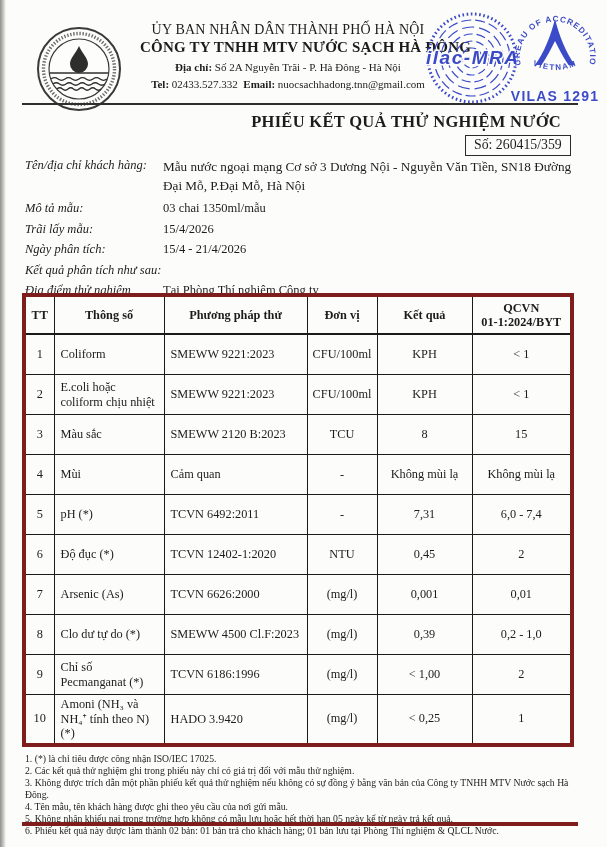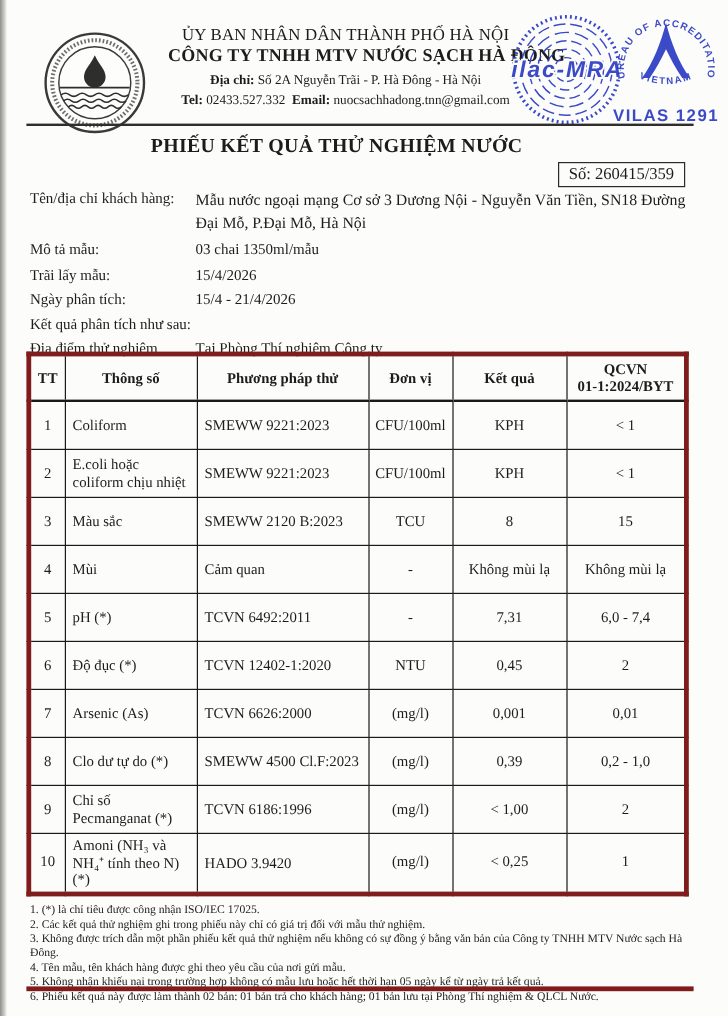--- a/index.html
+++ b/index.html
@@ -17,28 +17,28 @@
   .org-block { position:absolute; left:140px; top:22px; width:296px; text-align:center; }
   .org-parent { font-size:14px; letter-spacing:.2px; white-space:nowrap; }
   .org-name   { font-size:15px; font-weight:bold; letter-spacing:.2px; margin-top:1px; white-space:nowrap; }
   .org-line.small { font-size:11px; margin-top:5px; white-space:nowrap; }
   .org-line.small b { font-weight:bold;margin-top:25px; }
   .stamp { position:absolute; opacity:.92; }
   .stamp-ilac  { left:424px; top:11px; width:96px; height:94px; }
   .stamp-vilas { left:506px; top:5px;  width:98px; height:102px; }
   .header-rule { position:absolute; left:22px; top:103px; width:556px; border-top:2.5px solid #2e2e2c; }
   
-  .doc-title { position:absolute; left:0; top:112px; width:561px; text-align:center;
+  .doc-title { position:absolute; left:0; top:112px; width:561px; text-align:right;
                font-size:16.5px; font-weight:bold; letter-spacing:.3px; }
   .doc-number { position:absolute; left:465px; top:135px; border:1.6px solid #2a2a28;
                 padding:1px 8px 2px; font-size:13.8px; white-space:nowrap; }
   
   .info { position:absolute; left:25px; top:157px; width:558px; }
   .info-row { display:flex; margin-bottom:3px; line-height:1.4; }
-  .info-label { flex:0 0 138px; font-size:12.5px; }
+  .info-label { flex:0 0 138px; font-size:12.5px;font-style:italic; }
   .info-value { font-size:12.5px; width:415px; }
   .info-value.bold { font-weight:normal; font-size:13.2px; line-height:1.45; }
   .info-row.customer { margin-bottom:5px; }
   .info-row.intro { margin-top:1px; }
   
   table.results { position:absolute; left:22px; top:293px; width:548px;
                   border-collapse:collapse; table-layout:fixed;
                   border:4px solid #7f1d1d; }
   .results th, .results td { border:1px solid #1a1a1a; font-size:12.3px; padding:2px 5px; }
   .results th { font-weight:bold; height:32px; line-height:1.15; border-bottom-width:2px; }

